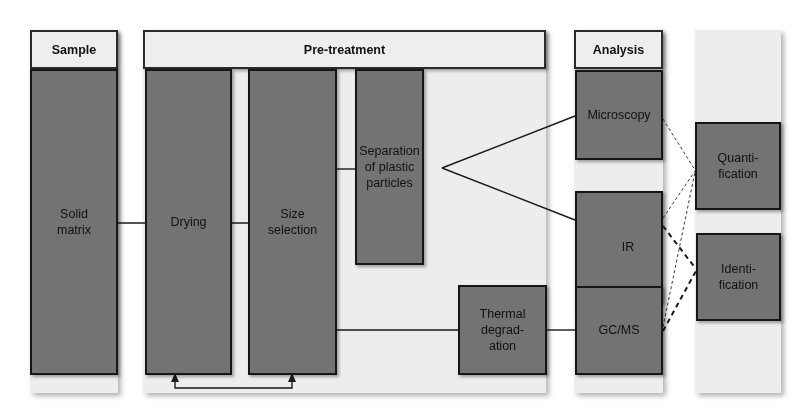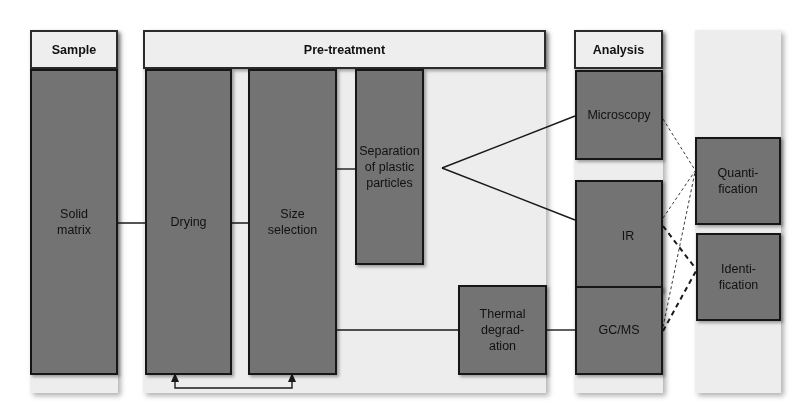--- a/index.html
+++ b/index.html
@@ -90,20 +90,20 @@
   <div class="node" style="left:145px;top:69px;width:87px;height:306px;">Drying</div>
   <div class="node" style="left:248px;top:69px;width:89px;height:306px;">Size
 selection</div>
   <div class="node" style="left:355px;top:69px;width:69px;height:196px;">Separation
 of plastic
 particles</div>
   <div class="node" style="left:458px;top:285px;width:89px;height:90px;">Thermal
 degrad-
 ation</div>
   <div class="node" style="left:575px;top:70px;width:88px;height:90px;">Microscopy</div>
-  <div class="node" style="left:575px;top:180px;width:88px;height:112px;padding-left:18px;">IR</div>
+  <div class="node" style="left:575px;top:191px;width:88px;height:112px;padding-left:18px;">IR</div>
   <div class="node" style="left:575px;top:286px;width:88px;height:89px;">GC/MS</div>
-  <div class="node" style="left:695px;top:137px;width:86px;height:88px;">Quanti-
+  <div class="node" style="left:695px;top:122px;width:86px;height:88px;">Quanti-
 fication</div>
   <div class="node" style="left:696px;top:233px;width:85px;height:88px;">Identi-
 fication</div>
 
 </div>
 
 </body></html>

